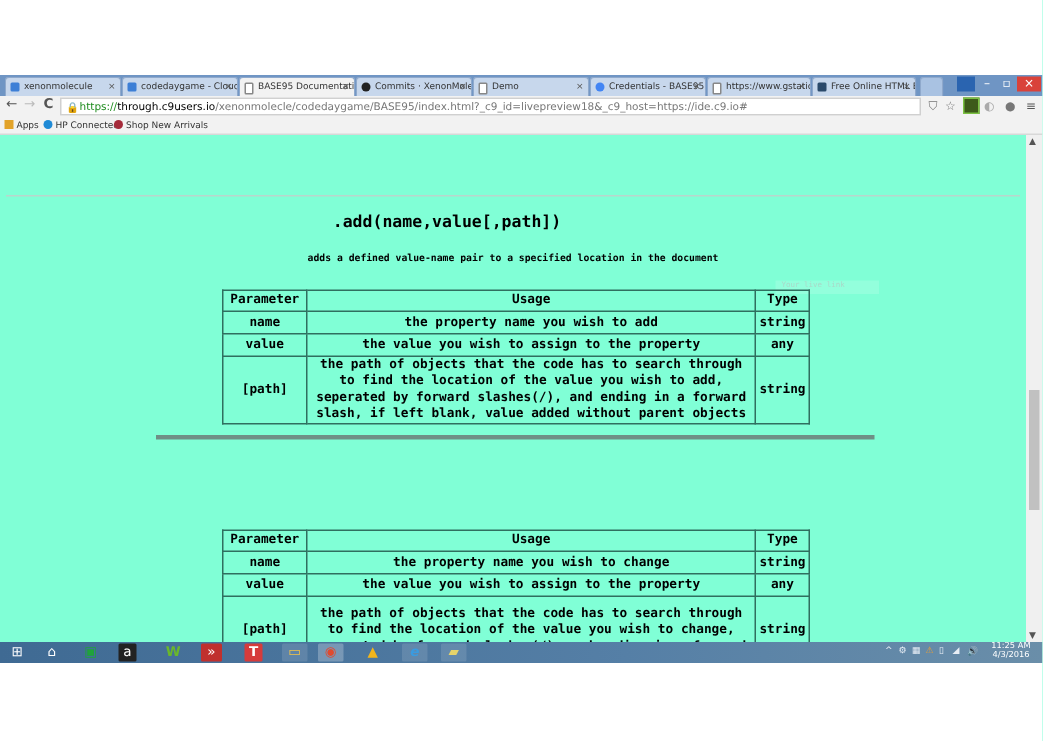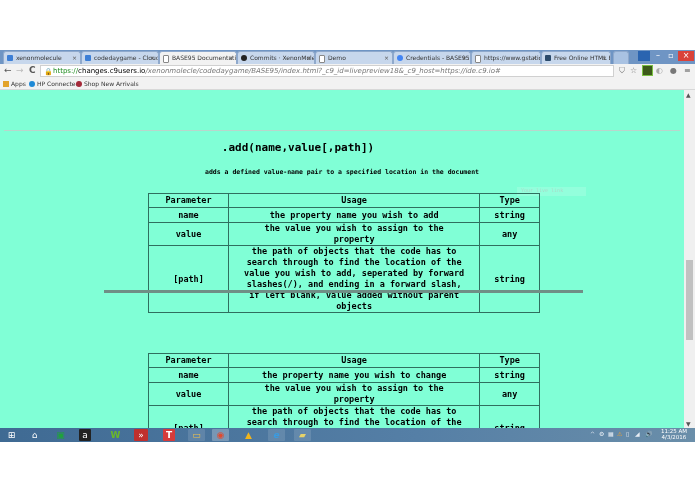--- a/index.html
+++ b/index.html
@@ -12,37 +12,37 @@
   .tab .ticon { position:absolute; left:3px; top:3px; width:6px; height:6px; border-radius:1px; }
   .tab .tclose { position:absolute; right:3px; top:2px; font-size:6px; color:#555; }
   .winbtn { position:absolute; top:1px; height:10px; font-size:8px; text-align:center; line-height:10px; color:#fff; }
   
   .toolbar { position:absolute; left:0; top:14px; width:695px; height:14px; background:#f2f2f2; }
   .navbtn { position:absolute; top:1px; font-size:9px; color:#555; }
   .omnibox { position:absolute; left:40px; top:1px; width:574px; height:12px; background:#fff; border:1px solid #d0d0d0; box-sizing:border-box; font-size:7px; line-height:10px; padding-left:12px; white-space:nowrap; overflow:hidden; }
   .omnibox .lock { position:absolute; left:3px; top:1px; font-size:7px; color:#2a9d2a; }
   .omnibox .https { color:#1e8c1e; }
   .omnibox .host { color:#000; }
-  .omnibox .rest { color:#777;font-style:italic; }
+  .omnibox .rest { color:#777; }
   .ticon2 { position:absolute; top:2px; font-size:8px; color:#777; }
   
   .bookmarks { position:absolute; left:0; top:28px; width:695px; height:11px; background:#f2f2f2; border-bottom:1px solid #d8d8d8; font-size:6px; color:#333; }
   .bm { position:absolute; top:2px; white-space:nowrap; }
   .bm .bicon { display:inline-block; width:6px; height:6px; border-radius:50%; margin-right:2px; vertical-align:-1px; }
   
   .page { position:absolute; left:0; top:40px; width:684px; height:338px; background:#80ffd6; overflow:hidden; font-family:"DejaVu Sans Mono", monospace; color:#000; }
   .scrollbar { position:absolute; left:684px; top:40px; width:11px; height:338px; background:#f0f0f0; }
   .scroll-up, .scroll-down { position:absolute; left:2px; font-size:6px; color:#555; }
   .scroll-thumb { position:absolute; left:2px; top:170px; width:7px; height:80px; background:#c1c1c1; }
   h1.methods { position:absolute; left:0; width:684px; top:0px; margin:0; text-align:center; font-size:19px; font-weight:bold; letter-spacing:0.5px; }
   .thin-rule { position:absolute; left:4px; width:676px; top:40px; height:0; border-top:1px solid #b9d6cc; }
   .method-title { position:absolute; left:0; width:596px; text-align:center; font-size:11px; font-weight:bold; }
   .method-desc { position:absolute; left:0; width:684px; text-align:center; font-size:6.5px; font-weight:bold; }
   table.params { position:absolute; border-collapse:collapse; font-size:8.5px; font-weight:bold; }
-  table.params td, table.params th { border:1px solid #2f6f5f; text-align:center; padding:0 14px; line-height:11px; }
+  table.params td, table.params th { border:1px solid #2f6f5f; text-align:center; padding:0 2px; line-height:11px; }
   table.params th { font-weight:bold; height:13px; }
   table.params td { height:13px; }
   .thick-rule { position:absolute; left:104px; width:479px; height:3px; background:#6f8f86; }
   .ghost-tip { position:absolute; left:517px; top:97px; width:65px; height:9px; background:rgba(255,255,255,0.15); font-size:5px; color:#a9d8c8; padding-left:4px; }
   
   .taskbar { position:absolute; left:0; top:378px; width:695px; height:14px; background:linear-gradient(90deg,#3f6a93,#557fa6 60%,#6a8ea9); }
   .tb-item { position:absolute; top:1px; width:17px; height:12px; text-align:center; font-size:9px; line-height:12px; border-radius:1px; }
   .tb-item.pinned { background:rgba(255,255,255,0.12); }
   .tray { position:absolute; top:2px; font-size:6px; color:#e8eef5; }
   .clock { position:absolute; right:8px; top:0px; font-size:5.5px; color:#fff; text-align:center; line-height:6px; }
@@ -99,21 +99,21 @@
     <div class="winbtn" style="left:665px;width:12px;"><span>▫</span></div>
     <div class="winbtn" style="left:678px;width:16px;background:#d9423a;"><span>×</span></div>
   </div>
 
   <div class="toolbar">
     <span class="navbtn" style="left:4px;"><span>←</span></span>
     <span class="navbtn" style="left:16px;color:#bbb;"><span>→</span></span>
     <span class="navbtn" style="left:29px;font-weight:bold;"><span>C</span></span>
     <div class="omnibox">
       <span class="lock">🔒</span>
-      <span class="https">https://</span><span class="host">changes.c9users.io</span><span class="rest">/xenonmolecle/codedaygame/BASE95/index.html?_c9_id=livepreview18&amp;_c9_host=https://ide.c9.io#</span>
+      <span class="https">https://</span><span class="host">through.c9users.io</span><span class="rest">/xenonmolecle/codedaygame/BASE95/index.html?_c9_id=livepreview18&amp;_c9_host=https://ide.c9.io#</span>
     </div>
     <span class="ticon2" style="left:619px;">⛉</span>
     <span class="ticon2" style="left:630px;">☆</span>
     <span class="ticon2" style="left:642px;top:1px;width:9px;height:9px;background:#3d5a1a;border:1px solid #7bc142;"></span>
     <span class="ticon2" style="left:656px;color:#aaa;">◐</span>
     <span class="ticon2" style="left:670px;">●</span>
     <span class="ticon2" style="left:684px;color:#555;">≡</span>
   </div>
 
   <div class="bookmarks">

